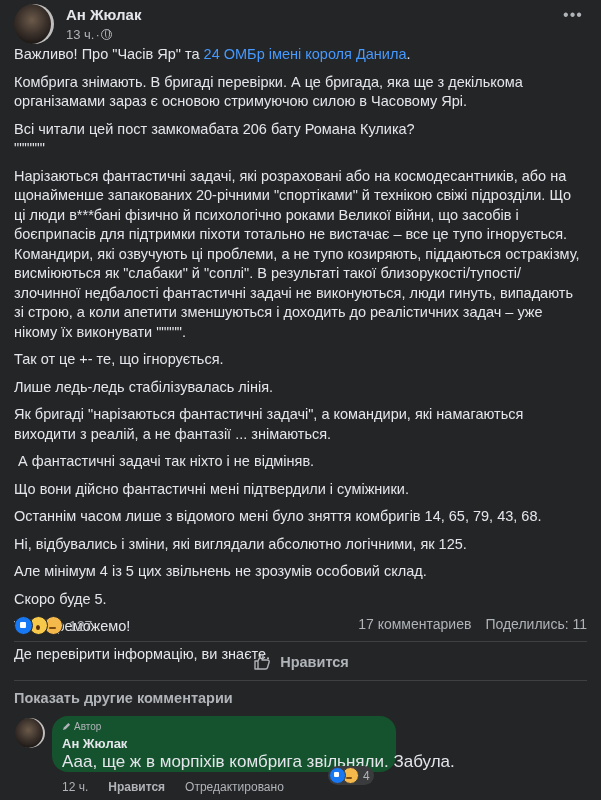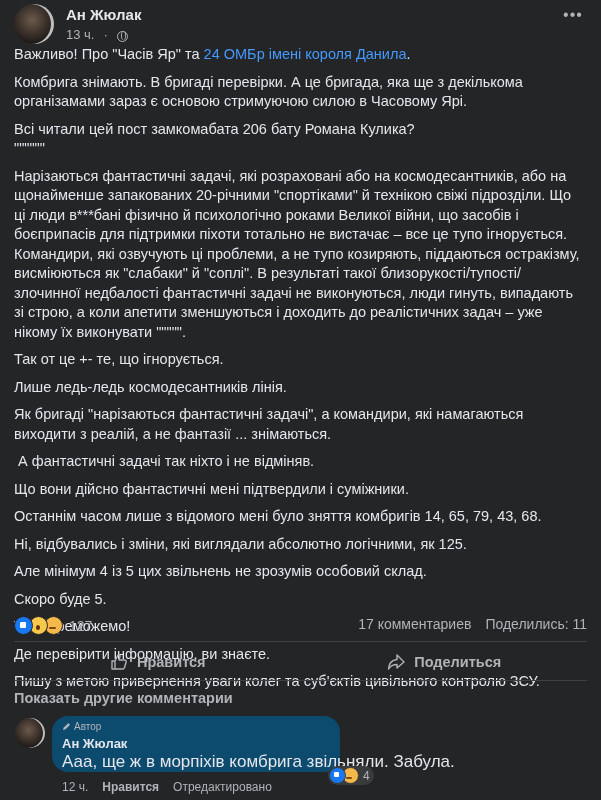--- a/index.html
+++ b/index.html
@@ -15,21 +15,21 @@
   }
   .header { position:absolute; left:14px; top:4px; height:40px; width:573px; }
   .avatar {
     position:absolute; left:0; top:0; width:40px; height:40px; border-radius:50%;
     background:radial-gradient(circle at 45% 40%, #6b5a4a 0%, #3a302a 45%, #1a1614 75%);
     box-shadow: inset -3px 0 0 #bfbfbf;
   }
   .author-name {
     position:absolute; left:52px; top:2px; font-weight:bold; font-size:15px; color:#e4e6eb;
   }
-  .meta { position:absolute; left:52px; top:23px; font-size:13px; color:#b0b3b8; display:flex; align-items:flex-end; gap:9px; }
+  .meta { position:absolute; left:52px; top:23px; font-size:13px; color:#b0b3b8; display:flex; align-items:center; gap:1px; }
   .globe { width:11px; height:11px; border-radius:50%; border:1.5px solid #b0b3b8; box-sizing:border-box; display:inline-block; position:relative; }
   .globe:after { content:""; position:absolute; left:3px; top:-1px; width:3px; height:9px; border-left:1px solid #b0b3b8; border-right:1px solid #b0b3b8; border-radius:50%; }
   .more {
     position:absolute; right:0; top:6px; width:28px; height:20px; color:#b0b3b8;
     font-size:16px; letter-spacing:1px; text-align:center; line-height:10px;
   }
   .body { position:absolute; left:14px; top:45px; width:572px; font-size:14.5px; line-height:19.5px; }
   .body p { margin:0 0 8px 0; }
   .link { color:#4599ff;margin-top:32px; }
   .stats { position:absolute; left:14px; top:615px; width:573px; height:20px; font-size:14px; color:#b0b3b8; }
@@ -47,32 +47,32 @@
   .actions { position:absolute; left:14px; top:645px; width:573px; height:34px; display:flex; }
   .action { flex:1; display:flex; align-items:center; justify-content:center; gap:8px; color:#b0b3b8; font-weight:bold; font-size:14.5px; }
   .icon-svg { width:20px; height:20px; }
   .more-comments { position:absolute; left:14px; top:690px; color:#b0b3b8; font-weight:bold; font-size:14.5px; }
   .c-avatar {
     position:absolute; left:15px; top:718px; width:30px; height:30px; border-radius:50%;
     background:radial-gradient(circle at 45% 40%, #6b5a4a 0%, #3a302a 45%, #1a1614 75%);
     box-shadow: inset -2px 0 0 #bfbfbf;
   }
   .bubble {
-    position:absolute; left:52px; top:716px; width:288px; height:56px;
-    background:#0c4a6e; border-radius:16px;
+    position:absolute; left:52px; top:716px; width:344px; height:56px;
+    background:#14532d; border-radius:16px;
   }
   .author-badge { position:absolute; left:10px; top:5px; font-size:10px; color:#b0b3b8; display:flex; align-items:center; gap:3px; }
   .c-name { position:absolute; left:10px; top:20px; font-weight:bold; font-size:13px; color:#e4e6eb; }
   .c-text { position:absolute; left:10px; top:36px; font-size:17px; color:#e4e6eb; white-space:nowrap; }
   .c-reacts { position:absolute; left:328px; top:766px; display:flex; align-items:center; background:#3a3b3c; border-radius:10px; padding:1px 4px 1px 1px; font-size:12px; color:#b0b3b8; }
   .c-reacts .r { width:15px; height:15px; border-color:#3a3b3c; }
   .c-reacts .r.like:after { left:4px; top:4px; width:5px; height:5px; }
   .c-reacts .r.sad:after { left:3px; top:9px; width:6px; }
   .c-reacts span.cnt { margin-left:8px; }
-  .c-meta { position:absolute; left:62px; top:780px; font-size:12px; color:#b0b3b8; display:flex; gap:14px; }
+  .c-meta { position:absolute; left:62px; top:780px; font-size:12px; color:#b0b3b8; display:flex; gap:20px; }
   .c-meta .b { font-weight:bold; }
 </style>
 </head>
 <body>
 
 <div class="card">
   <div class="header">
     <div class="avatar"></div>
     <div class="author-name">Ан Жюлак</div>
     <div class="meta">
@@ -85,31 +85,30 @@
     </div>
   </div>
 
   <div class="body">
     <p><span>Важливо! Про "Часів Яр" та </span><span class="link">24 ОМБр імені короля Данила</span><span>.</span></p>
     <p>Комбрига знімають. В бригаді перевірки. А це бригада, яка ще з декількома організамами зараз є основою стримуючою силою в Часовому Ярі.</p>
     <p style="white-space:pre-line;">Всі читали цей пост замкомабата 206 бату Романа Кулика?
 """"""</p>
     <p>Нарізаються фантастичні задачі, які розраховані або на космодесантників, або на щонайменше запакованих 20-річними "спортіками" й технікою свіжі підрозділи. Що ці люди в***бані фізично й психологічно роками Великої війни, що засобів і боєприпасів для підтримки піхоти тотально не вистачає – все це тупо ігнорується. Командири, які озвучують ці проблеми, а не тупо козиряють, піддаються остракізму, висміюються як "слабаки" й "соплі". В результаті такої близорукості/тупості/злочинної недбалості фантастичні задачі не виконуються, люди гинуть, випадають зі строю, а коли апетити зменшуються і доходить до реалістичних задач – уже нікому їх виконувати """"".</p>
     <p>Так от це +- те, що ігнорується.</p>
-    <p>Лише ледь-ледь космодесантників лінія.</p>
+    <p>Лише ледь-ледь стабілізувалась лінія.</p>
     <p>Як бригаді "нарізаються фантастичні задачі", а командири, які намагаються виходити з реалій, а не фантазії ... знімаються.</p>
     <p style="white-space:pre;"> А фантастичні задачі так ніхто і не відміняв.</p>
     <p>Що вони дійсно фантастичні мені підтвердили і суміжники.</p>
     <p>Останнім часом лише з відомого мені було зняття комбригів 14, 65, 79, 43, 68.</p>
     <p>Ні, відбувались і зміни, які виглядали абсолютно логічними, як 125.</p>
     <p>Але мінімум 4 із 5 цих звільнень не зрозумів особовий склад.</p>
     <p>Скоро буде 5.</p>
     <p>Так переможемо!</p>
     <p>Де перевірити інформацію, ви знаєте.</p>
-    <p>Пишу з метою привернення уваги колег та суб'єктів цивільного контролю ЗСУ.</p>
   </div>
 
   <div class="stats">
     <div class="reacts">
       <span class="r like"></span>
       <span class="r wow"></span>
       <span class="r sad"></span>
       <span class="react-count">127</span>
     </div>
     <div class="stats-right">
@@ -119,26 +118,20 @@
   </div>
 
   <div class="divider" style="top:641px;"></div>
 
   <div class="actions">
     <div class="action">
       <svg class="icon-svg" viewBox="0 0 20 20">
           <path d="M6 9 L6 17 L3 17 L3 9 Z M6 9 L9 3 C10 2 11.5 3 11 4.5 L10 8 L15.5 8 C16.8 8 17.5 9 17 10.5 L15.5 15.5 C15.2 16.5 14.5 17 13.5 17 L6 17" fill="none" stroke="#b0b3b8" stroke-width="1.4" stroke-linejoin="round"></path>
         </svg>
       <span>Нравится</span>
-    </div>
-    <div class="action">
-      <svg class="icon-svg" viewBox="0 0 20 20">
-          <path d="M11 3 L18 10 L11 16 L11 12.5 C7 12.5 4.5 14 2.5 17 C3 11.5 6 8 11 7.5 Z" fill="none" stroke="#b0b3b8" stroke-width="1.4" stroke-linejoin="round"></path>
-        </svg>
-      <span>Поделиться</span>
     </div>
   </div>
 
   <div class="divider" style="top:680px;"></div>
 
   <div class="more-comments">Показать другие комментарии</div>
 
   <div class="c-avatar"></div>
   <div class="bubble">
     <div class="author-badge">

